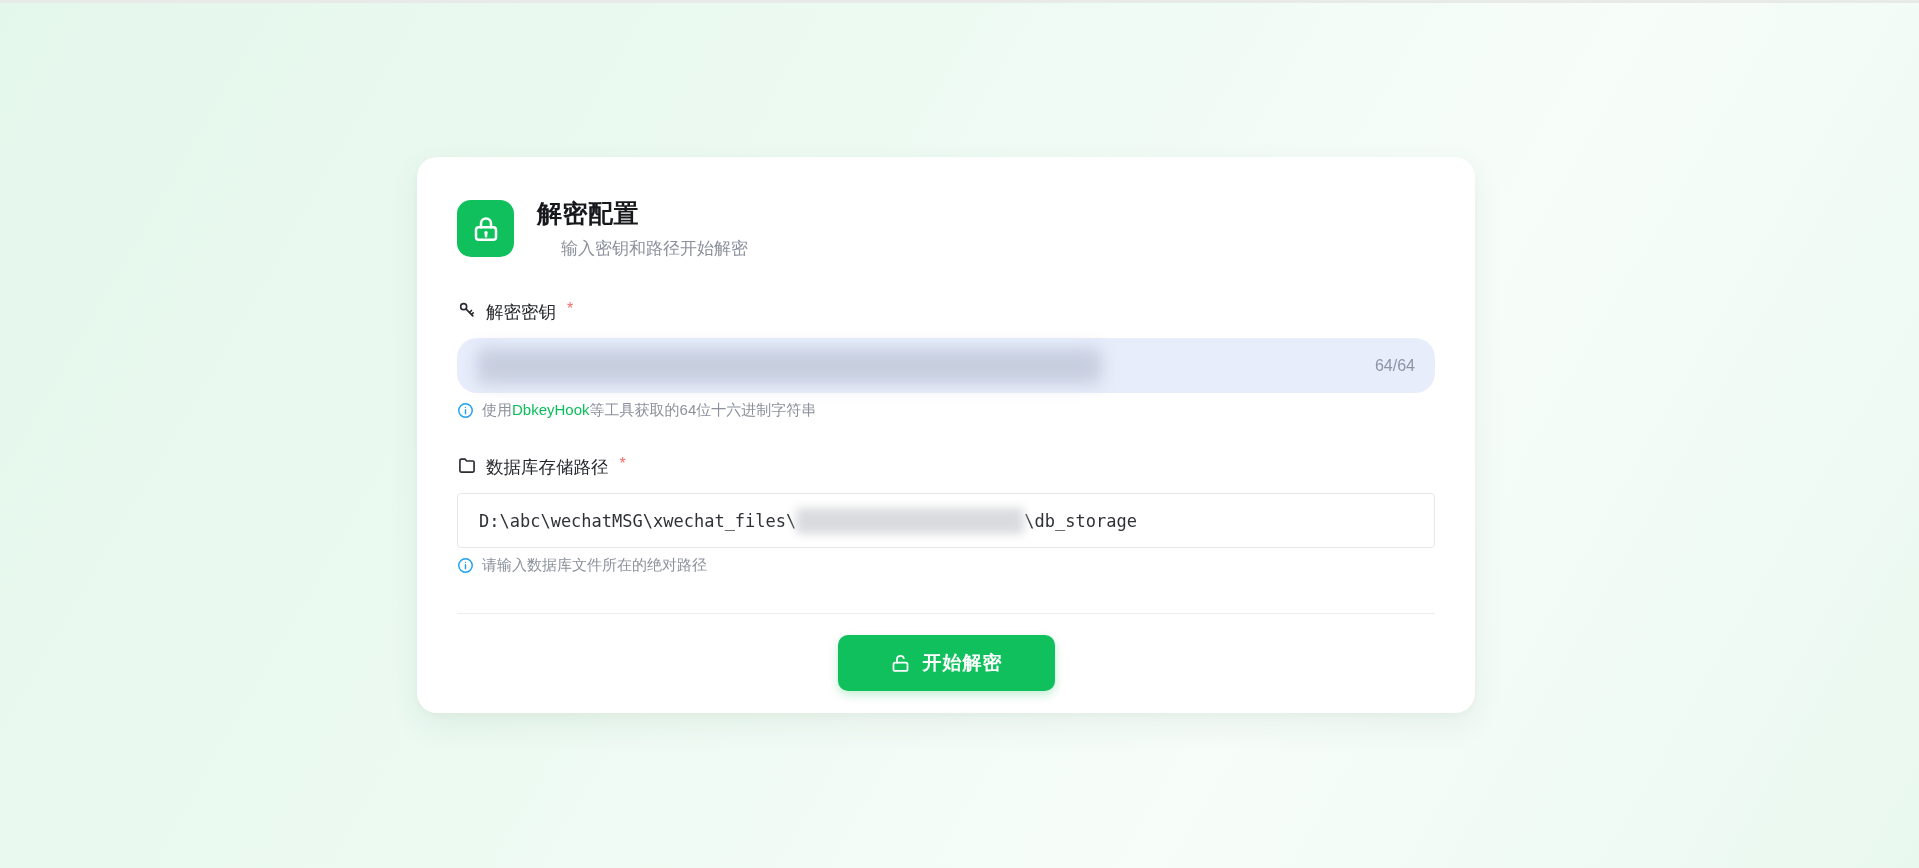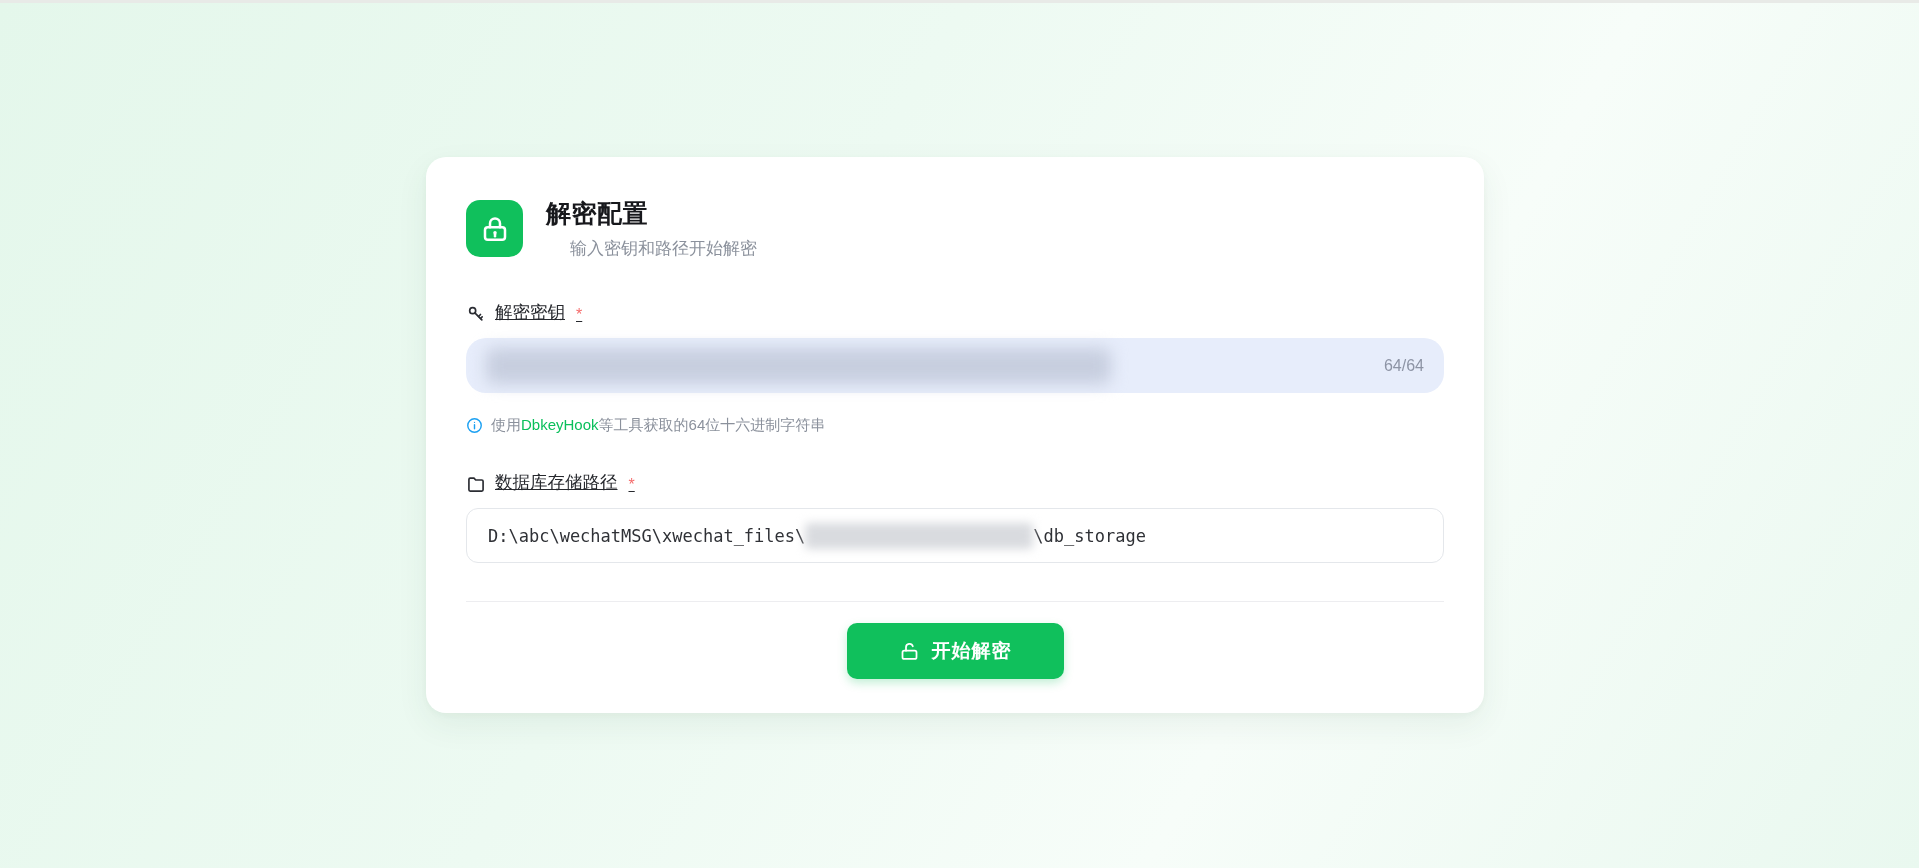--- a/index.html
+++ b/index.html
@@ -8,21 +8,21 @@
     font-family: "Liberation Sans", "DejaVu Sans", sans-serif;
     background: linear-gradient(120deg, #e4f7eb 0%, #edfaf2 40%, #f7fdf9 68%, #e9f8ef 100%);
     position: relative;
   }
   .top-strip {
     position: absolute; top: 0; left: 0; width: 100%; height: 3px;
     background: #e8eae7;
   }
   .card {
     position: absolute;
-    left: 426px; top: 157px;
+    left: 417px; top: 157px;
     width: 1058px; height: 556px;
     background: #ffffff;
     border-radius: 20px;
     box-shadow: 0 12px 32px rgba(40, 90, 60, 0.07), 0 2px 6px rgba(40, 90, 60, 0.04);
     padding: 40px;
   }
   
   .card-header { display: flex; align-items: center; gap: 23px; }
   .header-icon {
     width: 57px; height: 57px; border-radius: 14px;
@@ -33,22 +33,22 @@
   .header-text .title {
     font-size: 25px; font-weight: 700; color: #17181c; letter-spacing: 0.5px;
   }
   .header-text .subtitle {
     font-size: 17px; color: #8b919c; margin-top: 7px; margin-left: 24px;
   }
   
   .field-block { margin-top: 40px; }
   .field-block.second { margin-top: 35px; }
   .field-label {
-    display: flex; align-items: flex-end; gap: 9px;
-    font-size: 17.5px; color: #27292e; font-weight: 500; text-decoration: underline;
+    display: flex; align-items: flex-start; gap: 9px;
+    font-size: 17.5px; color: #27292e; font-weight: 500;
   }
   .field-label .req { color: #f56c6c; font-size: 16px; margin-left: 2px; }
   .field-label svg { display: block; }
 
   .key-input {
     margin-top: 14px;
     height: 55px;
     background: #e7edfb;
     border-radius: 20px;
     display: flex; align-items: center;
@@ -64,39 +64,39 @@
   .key-counter {
     margin-left: auto;
     font-size: 16px; color: #8d94a5;
   }
 
   .path-input {
     margin-top: 14px;
     height: 55px;
     background: #ffffff;
     border: 1px solid #e4e7eb;
-    border-radius: 12px;
+    border-radius: 4px;
     display: flex; align-items: center;
     padding: 14px 21px;
     font-family: "DejaVu Sans Mono", "Liberation Mono", monospace;
     font-size: 17px; color: #2f3136;
     cursor: text;
     white-space: pre;
   }
   .path-redacted {
     display: inline-block;
     width: 228px; height: 26px;
     background: #d9dbdf;
     border-radius: 4px;
     filter: blur(5px);
     vertical-align: middle;
   }
 
   .hint-row {
-    margin-top: 23px;
+    margin-top: 8px;
     display: flex; align-items: center; gap: 8px;
     font-size: 15px; color: #8b919c;
   }
   .hint-row svg { display: block; flex: 0 0 auto; }
   .hint-link { color: #0abf5b; cursor: pointer; }
 
   .divider {
     margin-top: 38px;
     height: 1px; background: #ededf0;
   }
@@ -166,20 +166,28 @@
 
   <div class="field-block second">
     <div class="field-label">
       <svg width="20" height="20" viewBox="0 0 24 24" fill="none" stroke="#2b2d33" stroke-width="2" stroke-linecap="round" stroke-linejoin="round">
         <path d="M3.5 19V6.5A1.5 1.5 0 0 1 5 5h4.6l2 2.2H19a1.5 1.5 0 0 1 1.5 1.5V19A1.5 1.5 0 0 1 19 20.5H5A1.5 1.5 0 0 1 3.5 19z"></path>
       </svg>
       <span>数据库存储路径</span>
       <span class="req">*</span>
     </div>
     <div class="path-input"><span>D:\abc\wechatMSG\xwechat_files\</span><span class="path-redacted"></span><span>\db_storage</span></div>
+    <div class="hint-row">
+      <svg width="17" height="17" viewBox="0 0 24 24" fill="none" stroke="#1ba0f2" stroke-width="2" stroke-linecap="round">
+        <circle cx="12" cy="12" r="9.5"></circle>
+        <path d="M12 11v5.5"></path>
+        <circle cx="12" cy="7.6" r="0.9" fill="#1ba0f2" stroke="none"></circle>
+      </svg>
+      <span>请输入数据库文件所在的绝对路径</span>
+    </div>
   </div>
 
   <div class="divider"></div>
 
   <div class="btn-row">
     <button class="start-btn">
       <svg width="21" height="21" viewBox="0 0 24 24" fill="none" stroke="#ffffff" stroke-width="2" stroke-linecap="round" stroke-linejoin="round">
         <rect x="4" y="11" width="16" height="9.5" rx="2"></rect>
         <path d="M8 11V7.2a4 4 0 0 1 7.8-1.2"></path>
       </svg>

